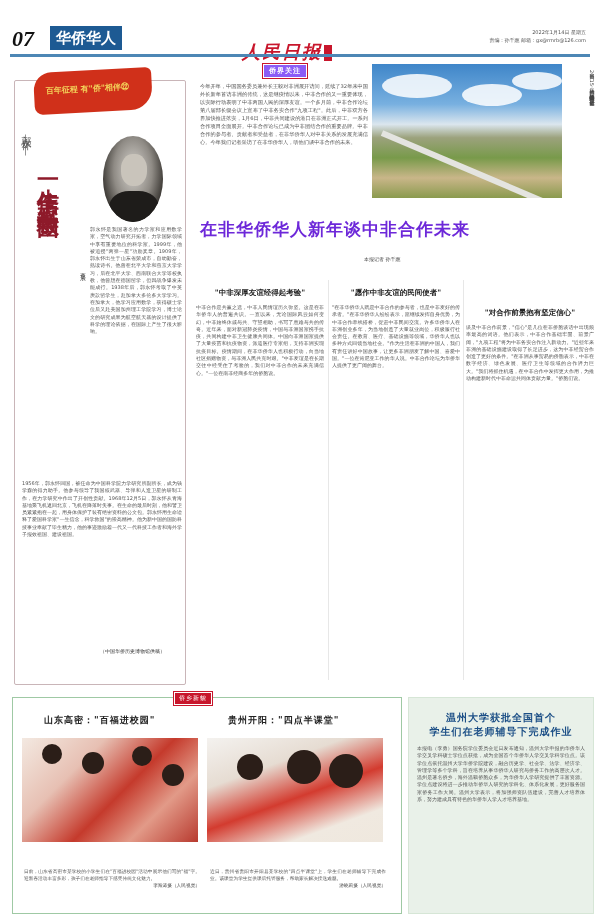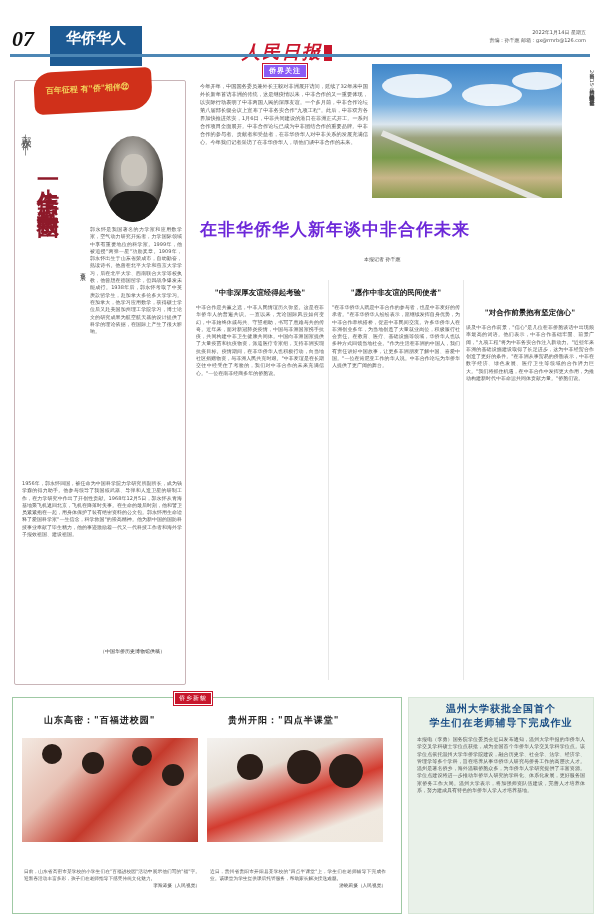--- a/index.html
+++ b/index.html
@@ -1,19 +1,19 @@
 <!DOCTYPE html>
 <html><head>
 <meta charset="utf-8">
 <style>
 *{box-sizing:border-box;margin:0;padding:0}
 body{width:600px;height:922px;background:#fff;font-family:"DejaVu Serif",serif;color:#333;position:relative;overflow:hidden}
 .hdr{position:absolute;left:10px;right:10px;top:24px;height:30px}
 .pgnum{position:absolute;left:2px;top:2px;font-size:22px;font-weight:bold;font-style:italic;color:#111;font-family:"Liberation Serif",serif}
-.sect{position:absolute;left:40px;top:2px;height:40px;padding:0 16px;background:#1d5a93;color:#fff;font-size:15px;font-weight:bold;line-height:24px}
+.sect{position:absolute;left:40px;top:2px;height:24px;padding:0 6px;background:#1d5a93;color:#fff;font-size:15px;font-weight:bold;line-height:24px}
 .masthead{position:absolute;left:232px;top:16px;font-size:18px;color:#c8162c;font-style:italic;font-weight:bold;letter-spacing:2px}
 .masthead .seal{display:inline-block;width:8px;height:16px;background:#c8162c;vertical-align:middle;margin-left:2px}
 .meta{position:absolute;right:4px;top:4px;text-align:right;font-size:5px;color:#555;line-height:8px;font-family:"DejaVu Sans",sans-serif}
 .rule{position:absolute;left:10px;right:10px;top:54px;height:3px;background:#4d87b5}
 
 .leftbox{position:absolute;left:14px;top:80px;width:172px;height:605px;border:1px solid #c9b5b8;border-radius:2px}
 .ribbon{position:absolute;left:34px;top:70px;width:118px;height:42px;background:#d0301a;border-radius:18px 6px 22px 8px;transform:rotate(-3deg)}
 .ribbon span{position:absolute;left:12px;top:13px;font-size:8px;font-weight:bold;color:#f3d35a;white-space:nowrap}
 .author-v{position:absolute;left:23px;top:128px;width:10px;writing-mode:vertical-rl;font-size:10px;color:#555;letter-spacing:2px}
 .title-v{position:absolute;left:36px;top:168px;writing-mode:vertical-rl;font-size:22px;font-weight:bold;color:#8e1a2a;letter-spacing:3px;line-height:26px}
@@ -48,21 +48,21 @@
 .btag span{display:block;background:#c8162c;color:#fff;font-size:6px;padding:1px 4px;letter-spacing:1px;font-family:"DejaVu Sans",sans-serif}
 .btitle{position:absolute;top:714px;font-size:9px;font-weight:bold;color:#222;letter-spacing:1px}
 .bimg{position:absolute;top:738px;width:176px;height:104px;overflow:hidden}
 .bimg1{left:22px;background:linear-gradient(135deg,#f3e9e1 0%,#e7c0b3 30%,#c53a2c 55%,#e29a88 75%,#b83a2f 100%)}
 .bimg2{left:207px;background:linear-gradient(160deg,#f4f2ef 0%,#e6dcd2 30%,#d33b2f 55%,#f0e9e0 80%,#efe8de 100%)}
 .kid{position:absolute;border-radius:50%;background:#2b1e18}
 .bcap{position:absolute;top:868px;width:176px;height:40px;overflow:hidden}
 .bcap .txt{font-size:4.7px;line-height:7px}
 .bcredit{font-size:4.7px;text-align:right;color:#444}
 .rbox{position:absolute;left:408px;top:697px;width:186px;height:217px;background:#e9f1e9;border:1px solid #d6e6d6}
-.rbox h2{font-size:10px;font-weight:bold;color:#1c4f86;text-align:center;line-height:14px;margin-top:4px;letter-spacing:1px}
+.rbox h2{font-size:10px;font-weight:bold;color:#1c4f86;text-align:center;line-height:14px;margin-top:13px;letter-spacing:1px}
 .rbody{padding:6px 8px 0;height:170px;overflow:hidden}
 </style>
 </head>
 <body>
 
 <div class="hdr">
   <span class="pgnum">07</span>
   <span class="sect">华侨华人</span>
   <span class="masthead"><span>人民日报</span><span class="seal"></span></span>
   <div class="meta">

